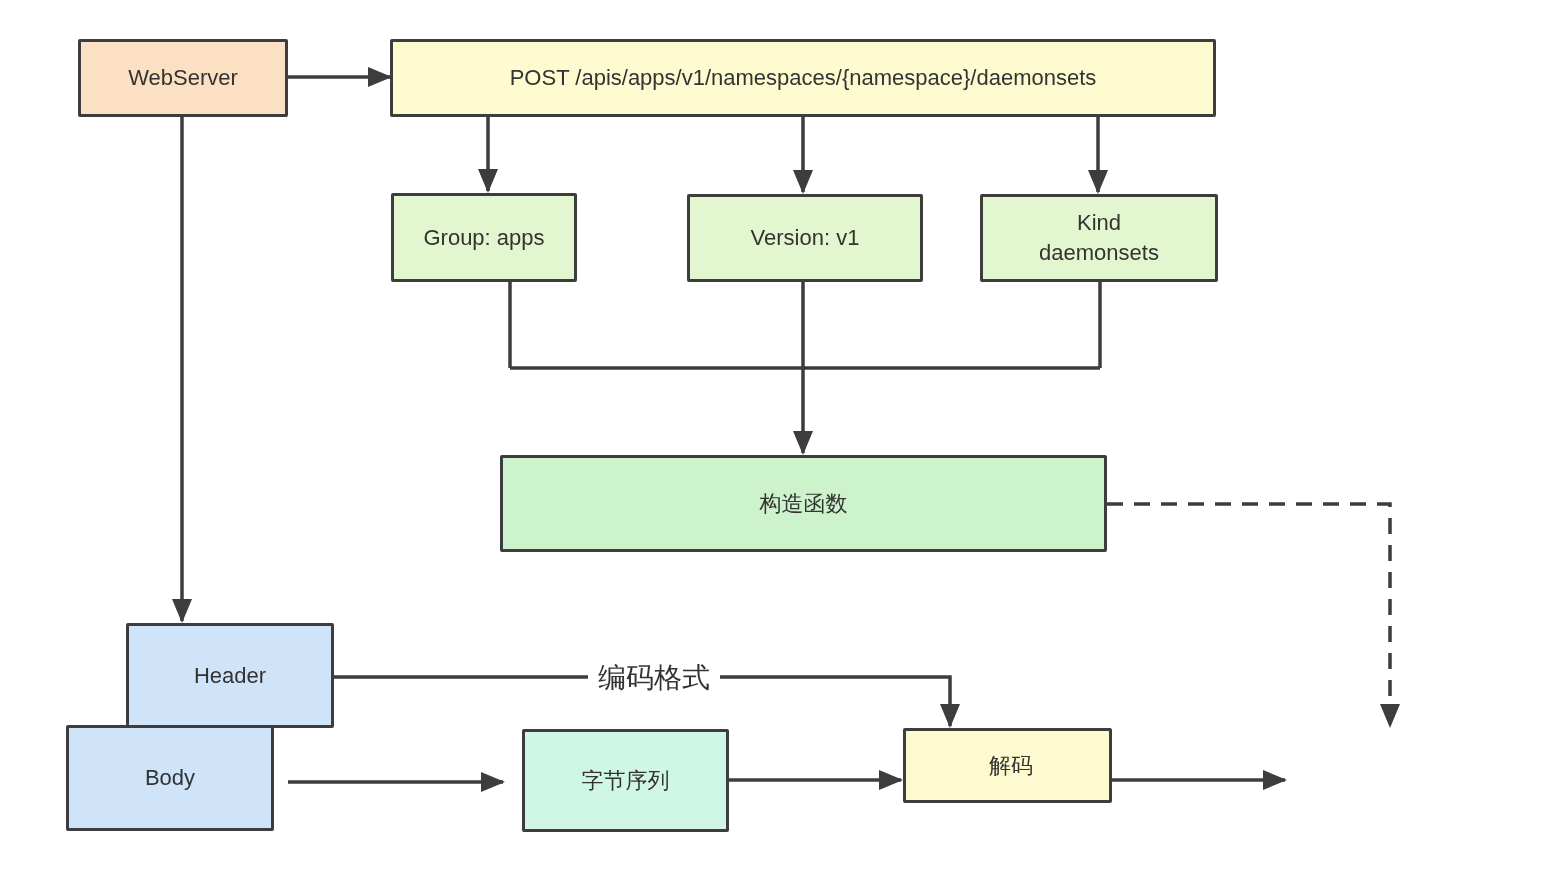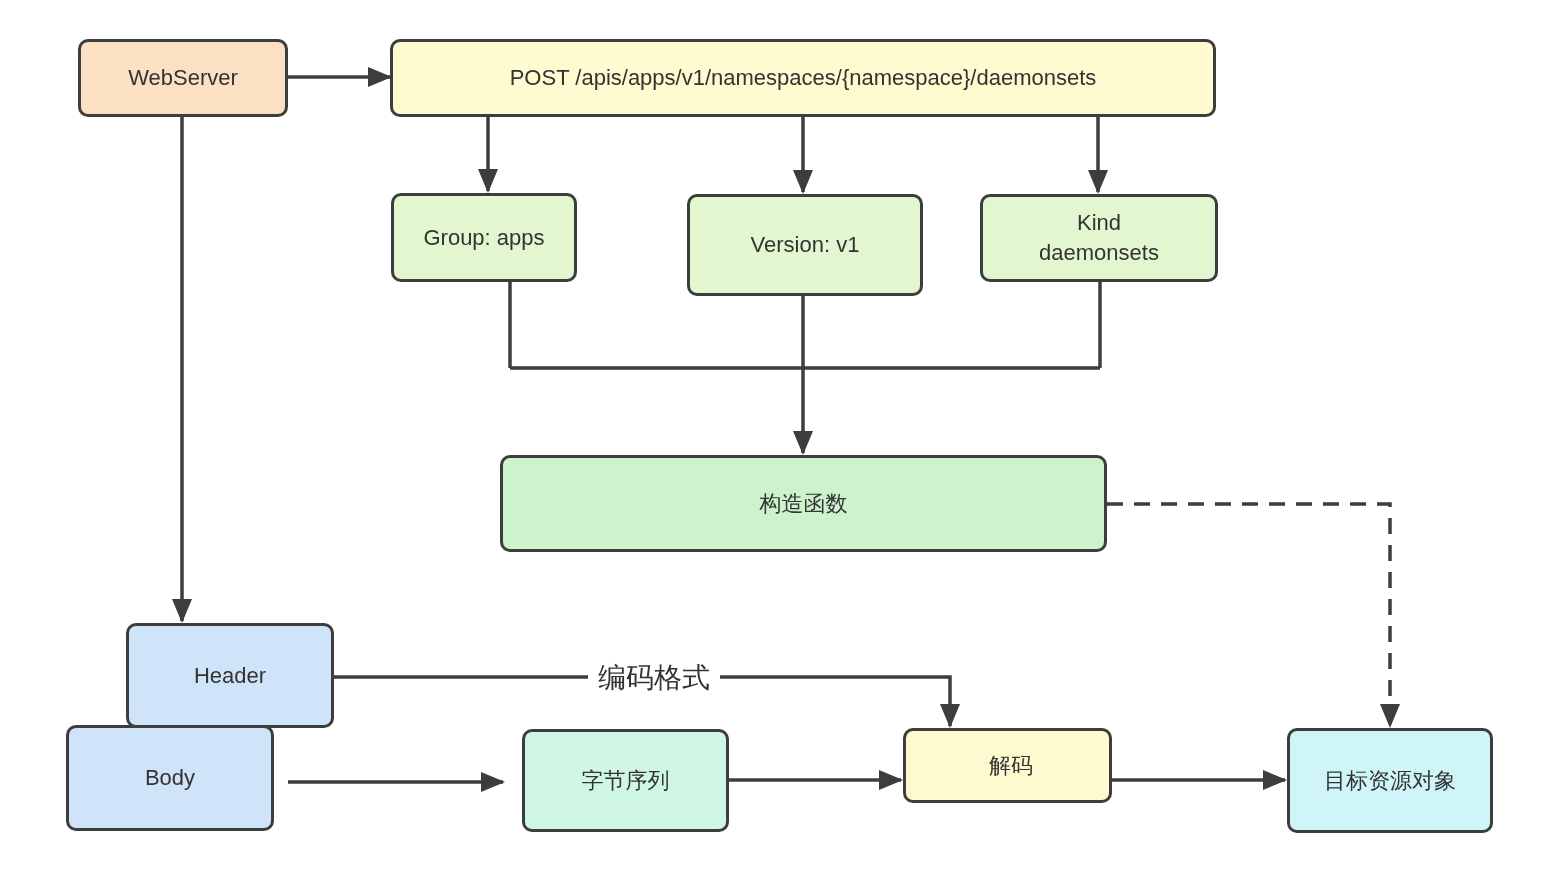--- a/index.html
+++ b/index.html
@@ -28,21 +28,21 @@
     stroke-width: 3.5;
     fill: none;
   }
   svg.wires .dashed {
     stroke-dasharray: 16 11;
   }
   .node {
     position: absolute;
     box-sizing: border-box;
     border: 3px solid var(--line-color, #3d3d3d);
-    border-radius: 10px;
+    border-radius: 2px;
     display: flex;
     align-items: center;
     justify-content: center;
     text-align: center;
     font-size: 22px;
     line-height: 1.35;
     white-space: pre-line;
   }
   .edge-label {
     position: absolute;
@@ -50,21 +50,21 @@
     font-size: 28px;
     padding: 0 4px;
     display: flex;
     align-items: center;
     justify-content: center;
   }
   
   .n-webserver   { left: 78px;   top: 39px;  width: 210px; height: 78px; }
   .n-post        { left: 390px;  top: 39px;  width: 826px; height: 78px; }
   .n-group       { left: 391px;  top: 193px; width: 186px; height: 89px; }
-  .n-version     { left: 687px;  top: 194px; width: 236px; height: 102px; }
+  .n-version     { left: 687px;  top: 194px; width: 236px; height: 88px; }
   .n-kind        { left: 980px;  top: 194px; width: 238px; height: 88px; }
   .n-constructor { left: 500px;  top: 455px; width: 607px; height: 97px; }
   .n-header      { left: 80px;   top: 623px; width: 208px; height: 105px; margin-left: 46px; }
   .n-body        { left: 66px;   top: 725px; width: 208px; height: 106px; }
   .n-byteseq     { left: 522px;  top: 729px; width: 207px; height: 103px; }
   .n-decode      { left: 903px;  top: 728px; width: 209px; height: 75px; padding-left: 7px; }
   .n-target      { left: 1287px; top: 728px; width: 206px; height: 105px; }
   .l-encoding    { left: 588px;  top: 662px; width: 124px; height: 32px; }
 </style>
 </head>
@@ -120,17 +120,16 @@
   <div class="node n-constructor" style="background: rgb(205, 243, 204);">构造函数</div>
 
   <div class="node n-header" style="background: rgb(207, 228, 249);">Header</div>
 
   <div class="node n-body" style="background: rgb(207, 228, 249);">Body</div>
 
   <div class="node n-byteseq" style="background: rgb(208, 247, 229);">字节序列</div>
 
   <div class="node n-decode" style="background: rgb(253, 250, 207);">解码</div>
 
-  <div class="node n-target" style="background: rgb(207, 245, 248);">目标资源对象</div>
 
   <div class="edge-label l-encoding">编码格式</div>
 
 </div>
 
 </body></html>

